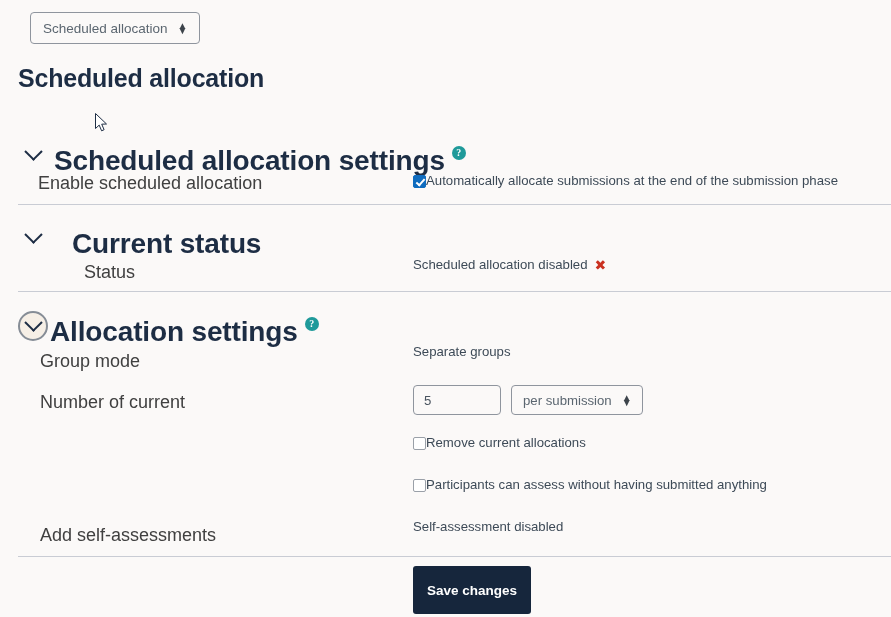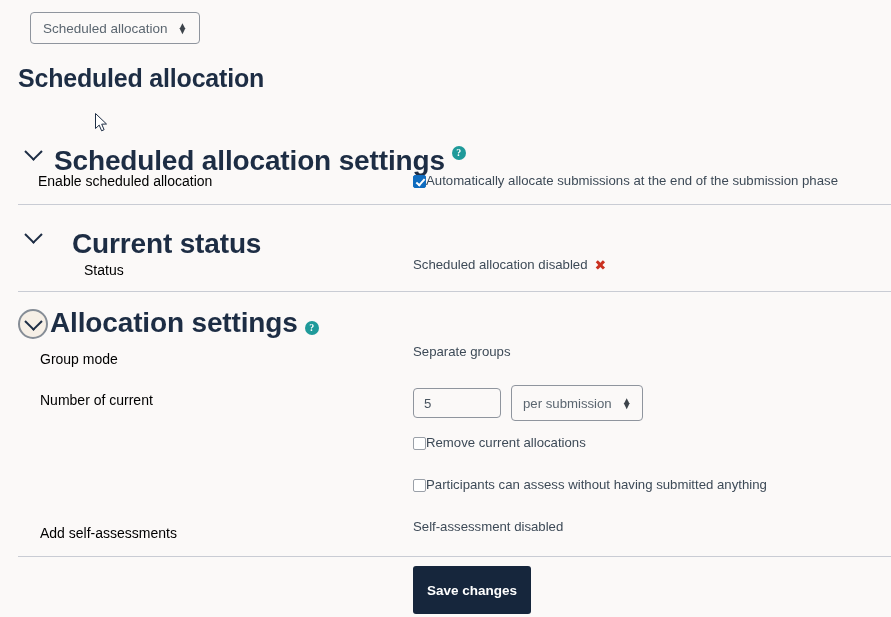--- a/index.html
+++ b/index.html
@@ -129,22 +129,22 @@
     position: absolute;
     left: 18px;
     right: 0;
     height: 1px;
     background: #c9ccd4;
   }
 
   
   .frow-label {
     position: absolute;
-    font-size: 14px;
-    color: #000000;
+    font-size: 18px;
+    color: #404040;
   }
   .frow-value {
     position: absolute;
     font-size: 13.2px;
     color: #3d4a57;
   }
 
   
   .cbrow {
     position: absolute;
@@ -208,21 +208,21 @@
     border: 1px solid #8f959e;
     border-radius: 4px;
     background: #fbf9f8;
     color: #4a5560;
     font-family: "Liberation Sans", sans-serif;
     font-size: 13.2px;
     padding: 0 10px;
     outline: none;
   }
   .sel-box {
-    height: 36px;
+    height: 30px;
     box-sizing: border-box;
     border: 1px solid #8f959e;
     border-radius: 4px;
     background: #fbf9f8;
     color: #5b6670;
     font-size: 13.2px;
     display: inline-flex;
     align-items: center;
     gap: 10px;
     padding: 0 11px;
@@ -296,21 +296,21 @@
     <h2 class="section-title">Current status</h2>
   </div>
 
   <div class="frow-label" style="left:40px; top:262px;margin-left:44px;">Status</div>
   <div class="frow-value" style="left:413px; top:256px;">
     <span>Scheduled allocation disabled</span><span class="xmark">✖</span>
   </div>
 
   <div class="sep" style="top:291px;"></div>
 
-  <div class="section-head" style="top:294px;align-items:flex-end;">
+  <div class="section-head" style="top:303px;">
     <button class="chev-btn focused">
       <span class="chev"></span>
     </button>
     <h2 class="section-title" style="margin-left:2px;">Allocation settings</h2>
     <span class="helpicon">?</span>
   </div>
 
   <div class="frow-label" style="left:40px; top:351px;">Group mode</div>
   <div class="frow-value" style="left:413px; top:344px;">Separate groups</div>
 

